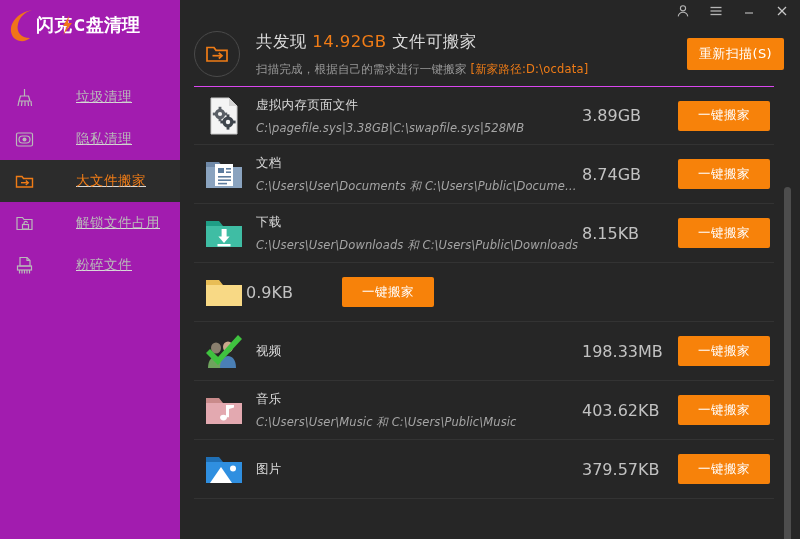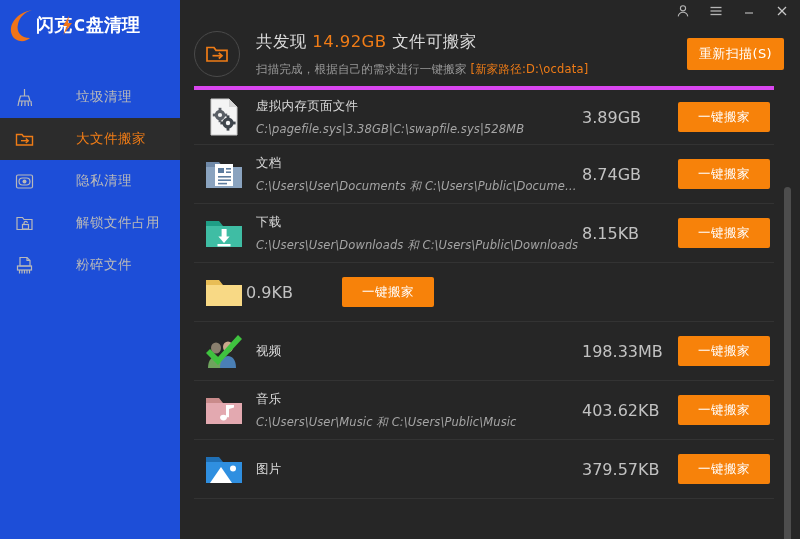--- a/index.html
+++ b/index.html
@@ -7,22 +7,22 @@
   body{
     background:#252525;
     font-family:"DejaVu Sans","Liberation Sans",sans-serif;
     color:#d8d8d8;
     -webkit-font-smoothing:antialiased;
   }
   .app{ position:relative; width:800px; height:539px; display:flex; }
 
   
   .sidebar{
-    width:180px; height:539px; background:#1d4ed8;
-    flex:0 0 180px; position:relative;
+    width:180px; height:539px; background:#a21caf;
+    flex:0 0 180px; position:relative;text-decoration:underline;
   }
   .logo{
     height:50px; display:flex; align-items:center; padding-left:6px;
     position:relative;
   }
   .logo-mark{ width:34px; height:36px; position:relative; flex:0 0 34px; }
   .logo-text{ position:relative; margin-left:-4px; }
   .logo-text svg{ display:block; }
 
   .nav{ margin-top:26px; }
@@ -61,21 +61,21 @@
     font-family:inherit; letter-spacing:.4px;
   }
 
   
   .list-wrap{ position:absolute; left:0; right:0; top:86px; bottom:0; }
   .list{ position:absolute; left:14px; right:26px; top:0; bottom:0; }
   .row{
     height:59px; display:flex; align-items:center;
     border-bottom:1px solid #333333; position:relative;
   }
-  .row:first-child{ border-top:4px solid #d946ef;justify-content:flex-end; }
+  .row:first-child{ border-top:1px solid #d946ef;justify-content:flex-end; }
   .row-ico{ width:44px; height:44px; flex:0 0 44px; margin-left:8px; display:flex; align-items:center; justify-content:center; }
   .row-ico svg{ display:block; }
   .row-body{ flex:1; margin-left:10px; min-width:0; }
   .row-name{ font-size:12.5px; color:#d9d9d9; letter-spacing:.3px; }
   .row-path{ font-size:11.5px; color:#a5a5a5; margin-top:7px; white-space:nowrap; overflow:hidden; text-overflow:ellipsis; letter-spacing:.1px;font-style:italic; }
   .row-size{ width:96px; flex:0 0 96px; font-size:16px; color:#c2c2c2; text-align:left; }
   .row-btn{
     width:92px; height:30px; flex:0 0 92px; background:#f7820a; color:#fff;
     border:none; border-radius:2px; font-size:12.5px; cursor:pointer;
     font-family:inherit; letter-spacing:.5px; margin-right:4px;
@@ -124,40 +124,40 @@
             <path d="M5 14 L4 19"></path>
               <path d="M8 14 L7.5 19"></path>
             <path d="M11 14 L11 19"></path>
               <path d="M14 14 L14.5 19"></path>
             <path d="M17 14 L17.5 19"></path>
           </svg>
         </span>
         <span class="nav-label">垃圾清理</span>
       </div>
 
+      <div class="nav-item">
+        <span class="ico">
+          <svg width="21" height="21" viewBox="0 0 21 21" fill="none" stroke="#b9b9b9" stroke-width="1.2">
+            <rect x="2.5" y="4" width="16" height="13" rx="1.5"></rect>
+            <rect x="5" y="7" width="11" height="7" rx="3.5"></rect>
+            <circle cx="10.5" cy="10.5" r="2" fill="#b9b9b9" stroke="none"></circle>
+          </svg>
+        </span>
+        <span class="nav-label">隐私清理</span>
+      </div>
+
       <div class="nav-item active">
         <span class="ico">
           <svg width="21" height="21" viewBox="0 0 21 21" fill="none" stroke="#f07c16" stroke-width="1.4">
             <path d="M2.5 5.5 L8 5.5 L9.5 7.5 L18.5 7.5 L18.5 16 L2.5 16 Z"></path>
             <path d="M7 11.7 L14 11.7"></path>
             <path d="M11.8 9.4 L14.3 11.7 L11.8 14"></path>
           </svg>
         </span>
         <span class="nav-label">大文件搬家</span>
-      </div>
-
-      <div class="nav-item">
-        <span class="ico">
-          <svg width="21" height="21" viewBox="0 0 21 21" fill="none" stroke="#b9b9b9" stroke-width="1.2">
-            <rect x="2.5" y="4" width="16" height="13" rx="1.5"></rect>
-            <rect x="5" y="7" width="11" height="7" rx="3.5"></rect>
-            <circle cx="10.5" cy="10.5" r="2" fill="#b9b9b9" stroke="none"></circle>
-          </svg>
-        </span>
-        <span class="nav-label">隐私清理</span>
       </div>
 
       <div class="nav-item">
         <span class="ico">
           <svg width="21" height="21" viewBox="0 0 21 21" fill="none" stroke="#b9b9b9" stroke-width="1.2">
             <path d="M3 4.5 L8.5 4.5 L10 6.5 L18 6.5 L18 16.5 L3 16.5 Z"></path>
             <rect x="8.5" y="11.5" width="6" height="4.5"></rect>
             <path d="M10 11.5 L10 9.8 A1.8 1.8 0 0 1 13.5 9.8"></path>
           </svg>
         </span>

